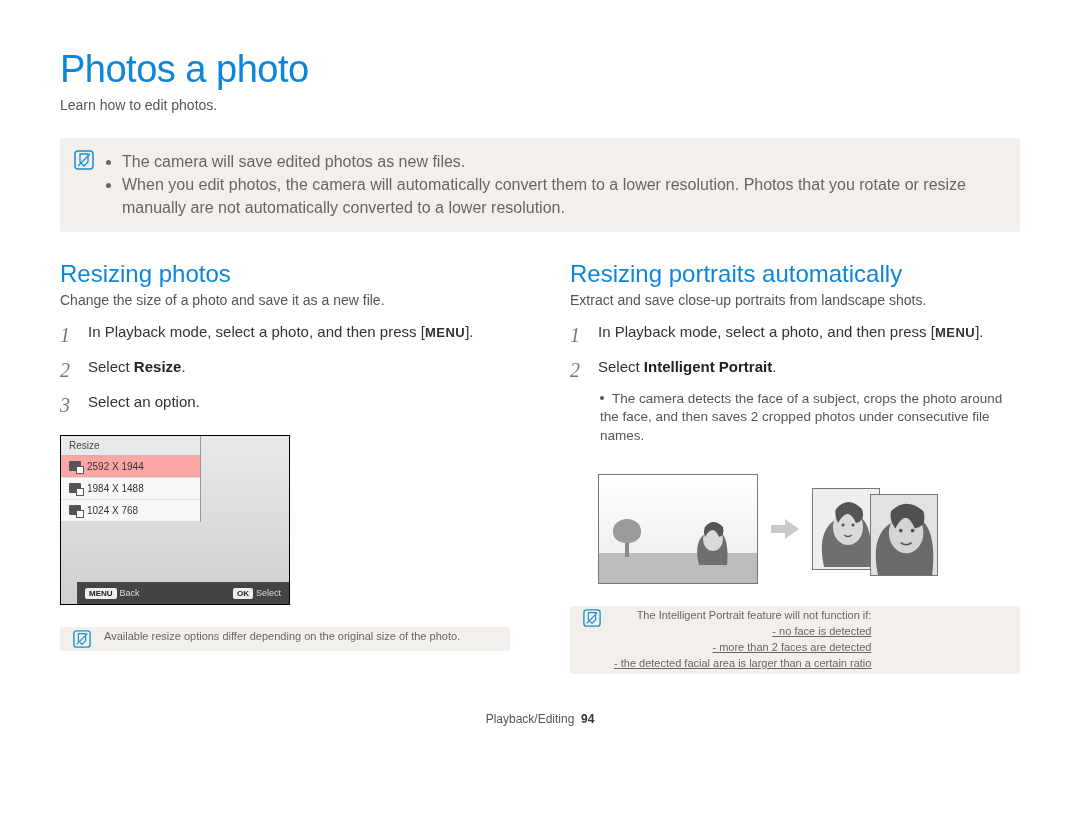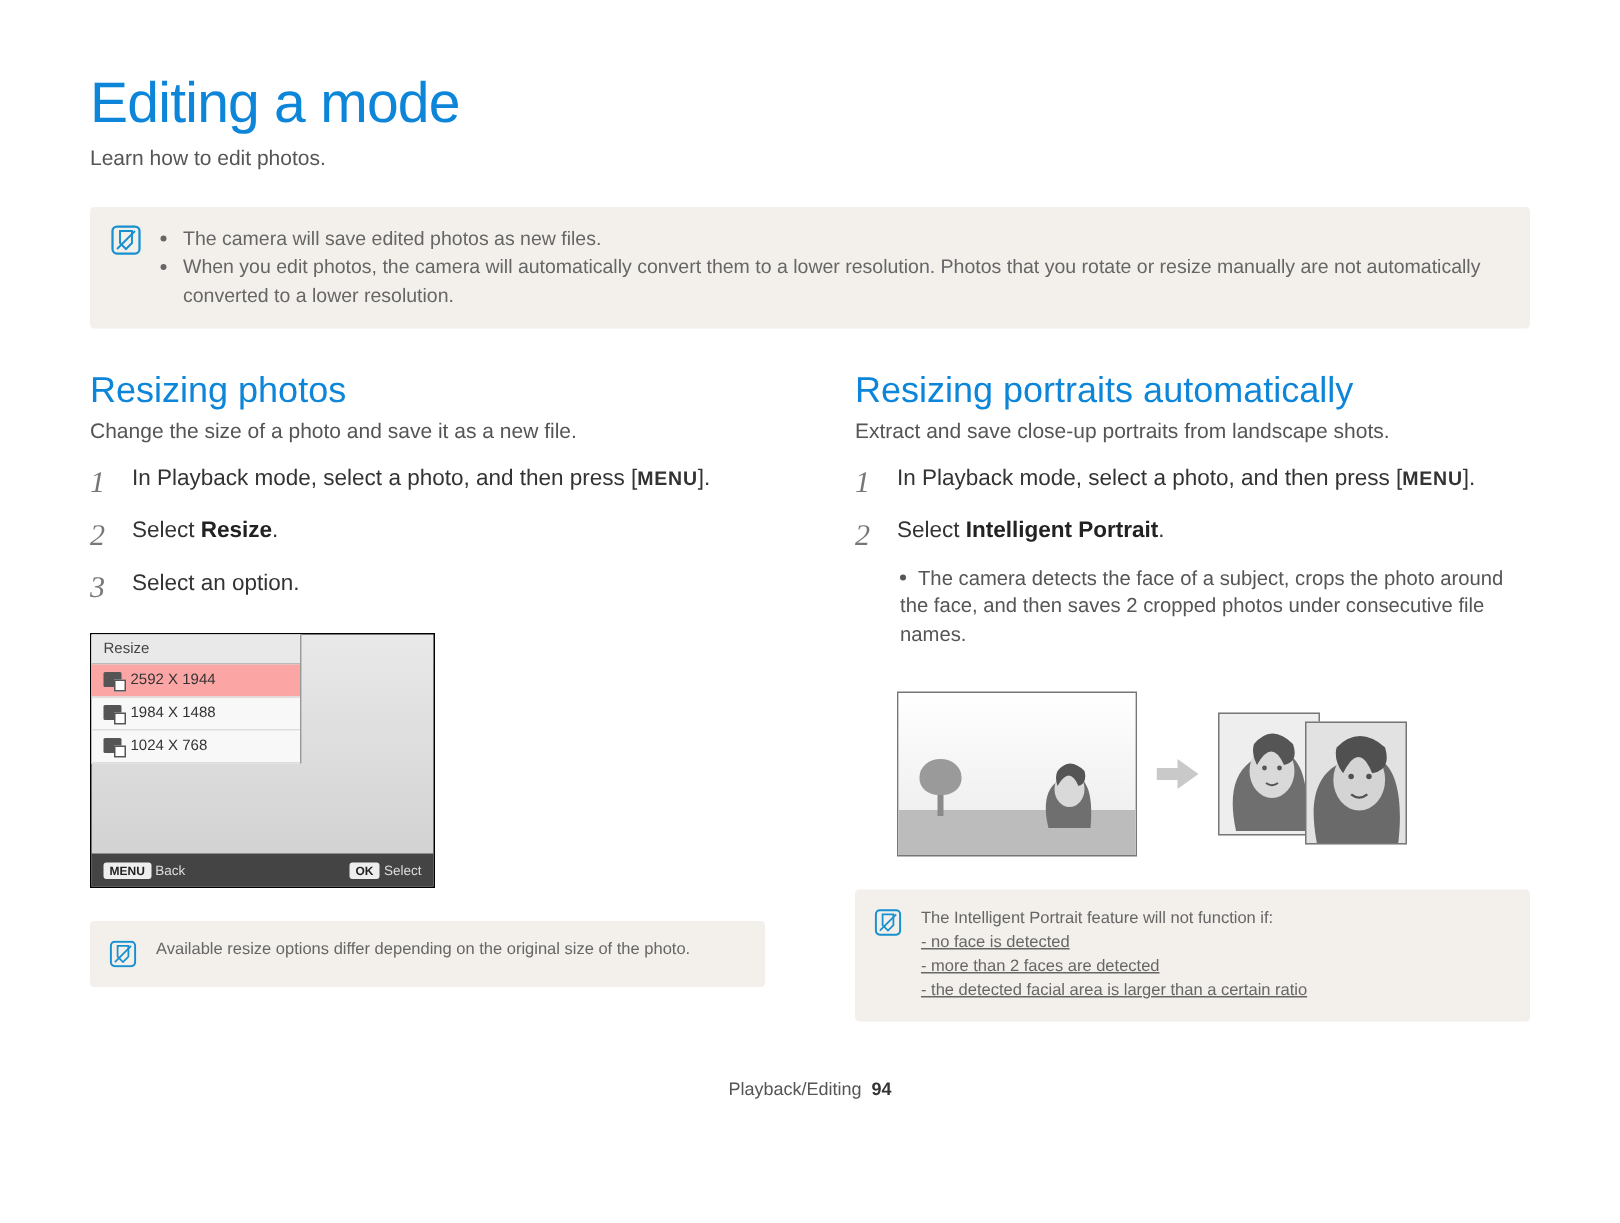--- a/index.html
+++ b/index.html
@@ -1,20 +1,20 @@
 <!DOCTYPE html>
 <html><head>
 <meta charset="utf-8">
 <style>
   * { box-sizing: border-box; margin: 0; padding: 0; }
   html, body { width: 1080px; height: 815px; background: #fff; font-family: Arial, Helvetica, sans-serif; color: #333; }
   .page { padding: 48px 60px 20px 60px; }
   h1 { color: #0d85d8; font-weight: 400; font-size: 38px; margin-bottom: 6px; letter-spacing: -0.5px; }
   .subtitle { font-size: 14px; margin-bottom: 25px; color: #555; }
-  .note-box { background: #f3f0eb; border-radius: 3px; padding: 12px 14px; display: flex; align-items: flex-start; gap: 12px; font-size: 13px; color: #666; line-height: 1.45; }
+  .note-box { background: #f3f0eb; border-radius: 3px; padding: 12px 14px; display: flex; align-items: flex-start; gap: 12px; font-size: 16px; color: #666; line-height: 1.45; }
   .note-icon { width: 20px; height: 20px; flex: 0 0 20px; display: inline-flex; align-items: center; justify-content: center; }
   .note-icon svg { display: block; }
   .note-box ul { list-style: disc; padding-left: 16px; }
   .columns { display: flex; gap: 60px; margin-top: 28px; }
   .col { flex: 1; }
   h2 { color: #0d85d8; font-weight: 400; font-size: 24px; margin-bottom: 4px; }
   .desc { font-size: 14px; color: #555; margin-bottom: 14px; }
   .steps { display: flex; flex-direction: column; gap: 8px; }
   .step { display: flex; align-items: flex-start; gap: 10px; font-size: 15px; color: #333; line-height: 1.35; }
   .step-num { font-family: Georgia, 'Times New Roman', serif; font-style: italic; color: #777; font-size: 20px; width: 18px; flex: 0 0 18px; }
@@ -24,25 +24,25 @@
   .sub-bullet .dot { display: inline-block; width: 4px; height: 4px; background: #555; border-radius: 50%; vertical-align: middle; margin-right: 8px; margin-top: -2px; }
 
   
   .device-screen { width: 230px; height: 170px; border: 1px solid #000; margin-top: 16px; position: relative; background: linear-gradient(#e9e9e9, #cfcfcf); }
   .device-screen .menu-panel { position: absolute; left: 0; top: 0; width: 140px; background: #f8f8f8; border-right: 1px solid #999; }
   .menu-title { font-size: 10px; padding: 4px 8px; border-bottom: 1px solid #bbb; color: #444; background:#e9e9e9; }
   .menu-item { font-size: 10px; padding: 5px 8px; display: flex; align-items: center; gap: 6px; border-bottom: 1px solid #ddd; color: #333; }
   .menu-item.selected { background: #fca5a5; }
   .size-icon { width: 12px; height: 10px; background: #555; border-radius: 1px; display: inline-block; position: relative; }
   .size-icon::after { content:""; position:absolute; right:-3px; bottom:-3px; width:6px; height:6px; border:1px solid #555; background:#fff; }
-  .device-bottom { position: absolute; left:0; right:0; bottom:0; height: 22px; background: #444; color:#ddd; display:flex; justify-content: space-between; align-items:center; font-size:9px; padding: 0 8px; }
+  .device-bottom { position: absolute; left:16px; right:0; bottom:0; height: 22px; background: #444; color:#ddd; display:flex; justify-content: space-between; align-items:center; font-size:9px; padding: 0 8px; }
   .btn-tag { background:#eee; color:#222; padding:1px 4px; border-radius:2px; font-weight:bold; font-size:8px; margin-right:3px; }
 
   .small-note { margin-top: 22px; }
-  .small-note.note-box { padding: 12px 12px; font-size: 11px; }
+  .small-note.note-box { padding: 2px 12px; font-size: 11px; text-align: right; }
   .small-note.note-box .single-line { font-size: 11px; }
   .note-box .dash-list { list-style: none; padding-left: 0; text-decoration: underline; }
   .note-box .dash-list li::before { content: "- "; }
 
   
   .illus { display: flex; align-items: center; gap: 12px; margin-top: 28px; margin-left: 28px; }
   .photo-frame { border: 1px solid #777; background: #fff; display:flex; align-items:flex-end; justify-content:center; }
   .photo-frame.landscape { width: 160px; height: 110px; position: relative; overflow:hidden; }
   .photo-frame.landscape .sky { position:absolute; inset:0; background:linear-gradient(#fff,#eaeaea); }
   .photo-frame.landscape .ground { position:absolute; left:0; right:0; bottom:0; height:30px; background:#bcbcbc; }
@@ -58,21 +58,21 @@
 
   .footer { text-align: center; font-size: 12px; color: #555; margin-top: 38px; }
   .footer .pnum { font-weight: bold; color:#333; }
 
   b { font-weight: bold; color:#222; }
 </style>
 </head>
 <body>
 
 <div class="page">
-  <h1>Editing a mode</h1>
+  <h1>Photos a photo</h1>
   <div class="subtitle">Learn how to edit photos.</div>
 
   <div class="note-box">
     <span class="note-icon">
       <svg width="20" height="20" viewBox="0 0 20 20">
           <rect x="1" y="1" width="18" height="18" rx="3" fill="none" stroke="#1790d0" stroke-width="1.5"></rect>
           <path d="M6 4 L14 4 L14 12 L10 16 L6 12 Z" fill="none" stroke="#1790d0" stroke-width="1.3"></path>
           <path d="M4 16 L16 4" stroke="#1790d0" stroke-width="1.3"></path>
         </svg>
     </span>

